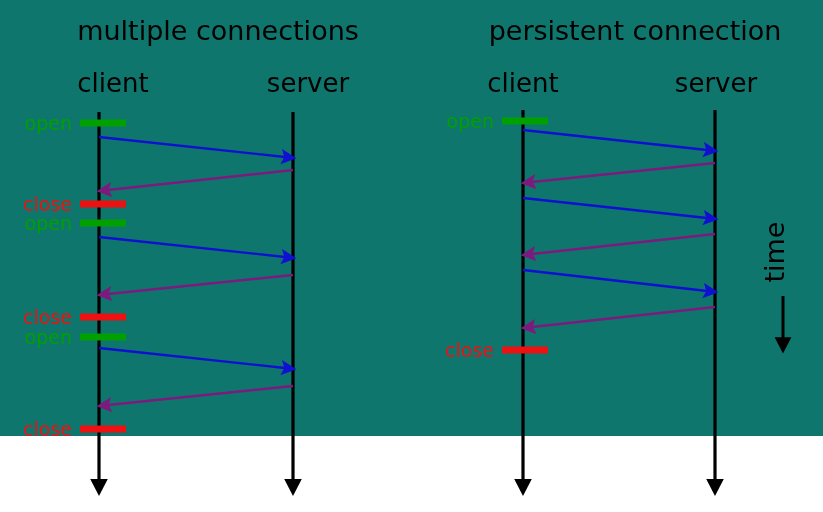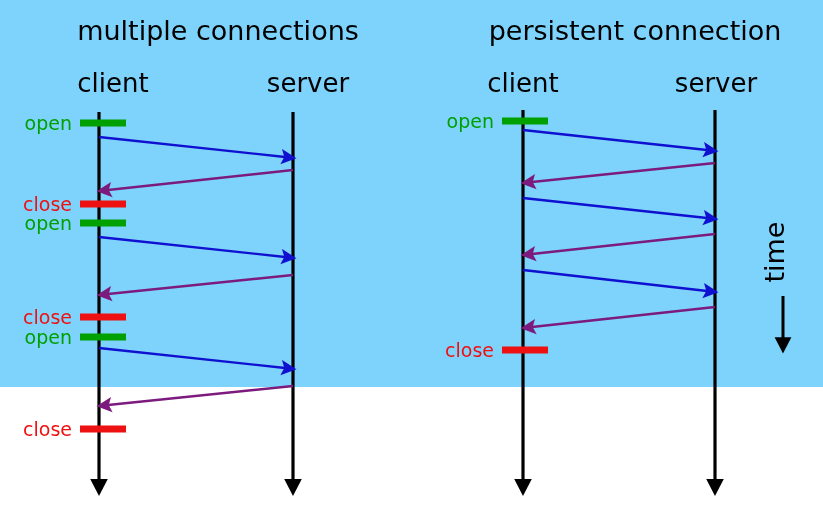--- a/index.html
+++ b/index.html
@@ -9,22 +9,22 @@
   }
   body {
     width: 823px;
     height: 512px;
     overflow: hidden;
     font-family: "DejaVu Sans", sans-serif;
   }
   #diagram-root {
     position: relative;
     width: 823px;
-    height: 387px;
-    background: #7dd3fc;
+    height: 436px;
+    background: #0f766e;
   }
   svg.canvas {
     position: absolute;
     top: 0;
     left: 0;
     width: 823px;
     height: 512px;
     display: block;
   }
   text { font-family: "DejaVu Sans", sans-serif; }

